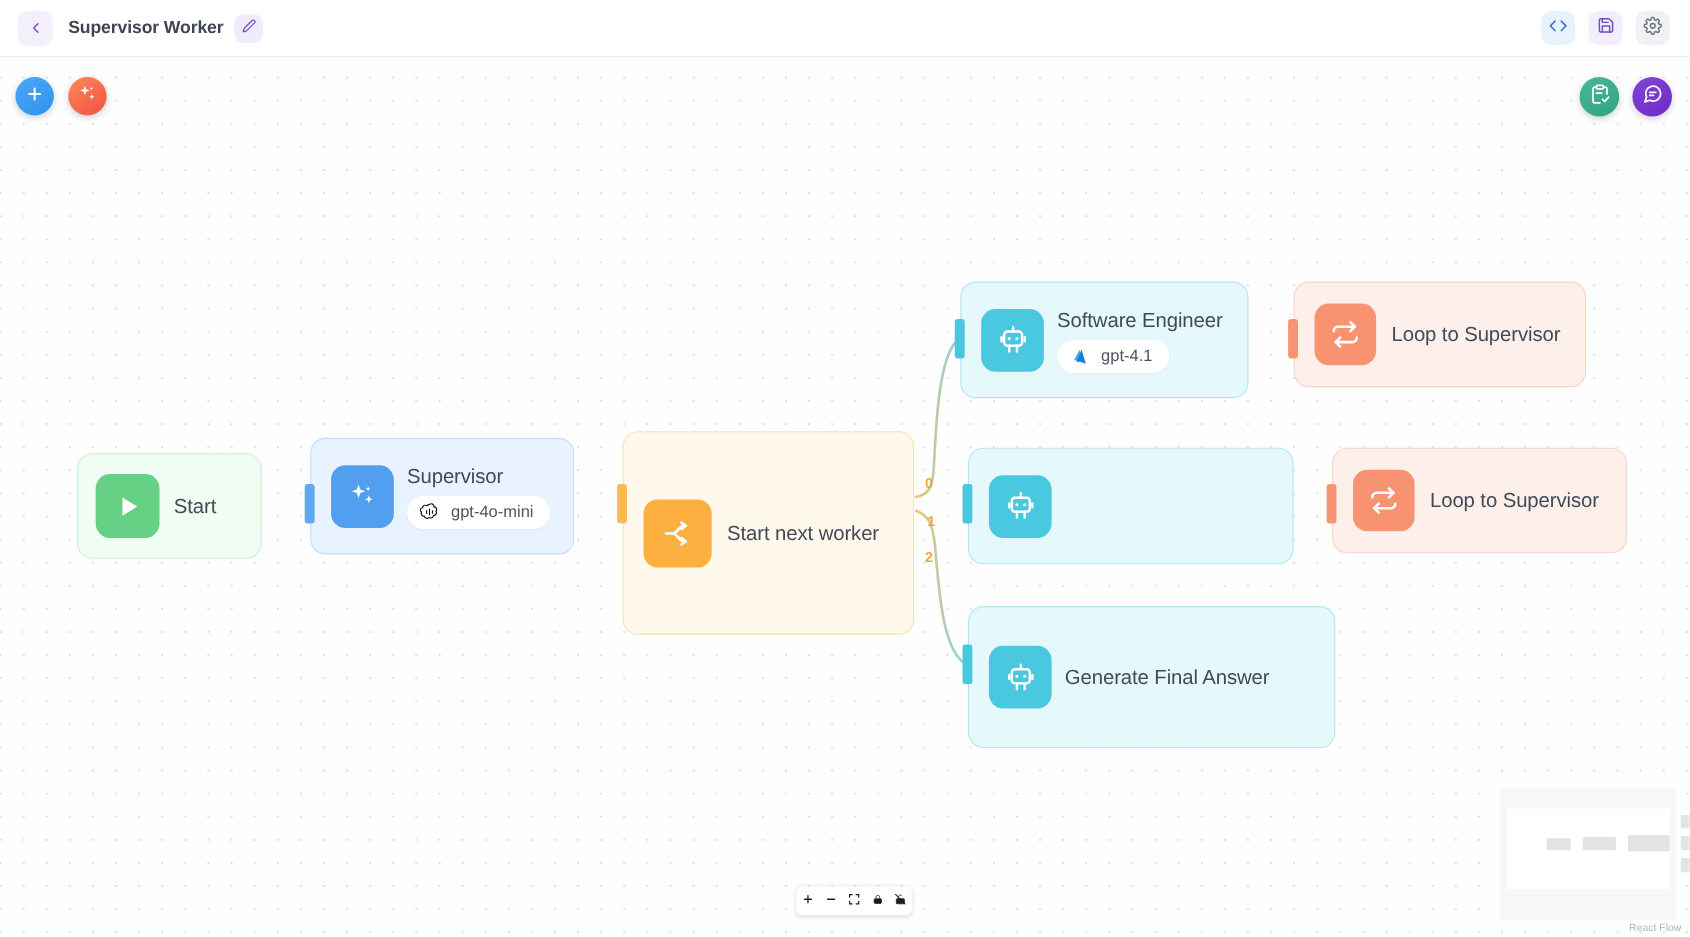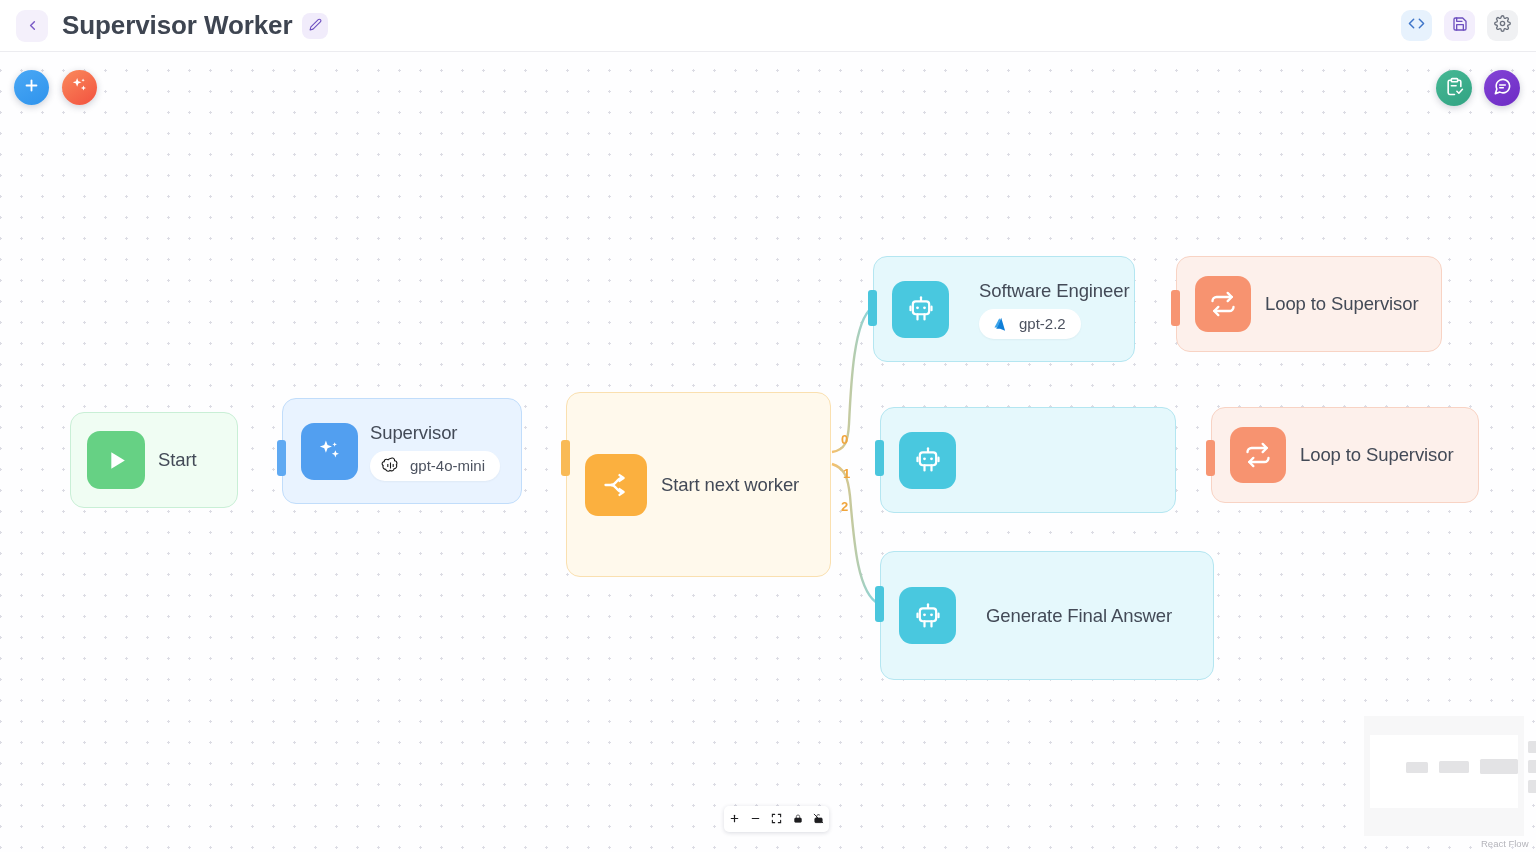--- a/index.html
+++ b/index.html
@@ -21,21 +21,21 @@
   }
   #back-btn {
     width: 32px; height: 32px; margin-left: 16px;
     border-radius: 9px; background: #f4f0fb;
     display: flex; align-items: center; justify-content: center;
     cursor: pointer;
   }
   #back-btn svg { display:block; }
   #page-title {
     margin-left: 14px;
-    font-size: 26px; font-weight: 600; color: #3e4551;
+    font-size: 16px; font-weight: 600; color: #3e4551;
     letter-spacing: -0.1px;
   }
   #edit-btn {
     width: 26px; height: 26px; margin-left: 10px;
     border-radius: 8px; background: #f1ecfb;
     display: flex; align-items: center; justify-content: center;
     cursor: pointer;
   }
   #header-actions {
     margin-left: auto; margin-right: 18px;
@@ -111,21 +111,21 @@
   }
   .logo-badge {
     width: 21px; height: 21px; flex: none;
     display: flex; align-items: center; justify-content: center;
   }
 
   
   .n-start  { background: #f0fdf3; border: 1.4px solid #c9efd6; }
   .n-blue   { background: #e9f3ff; border: 1.4px solid #c1ddfb; }
   .n-amber  { background: #fff9ec; border: 1.4px solid #fae0b0; }
-  .n-cyan   { background: #e5f8fc; border: 1.4px solid #b4e6f1; gap: 18px; }
+  .n-cyan   { background: #e5f8fc; border: 1.4px solid #b4e6f1; }
   .n-salmon { background: #fdf0eb; border: 1.4px solid #f8d3c4; }
 
   .i-green  { background: #66d184; }
   .i-blue   { background: #529ff0; }
   .i-amber  { background: #fbb03f; }
   .i-cyan   { background: #49c8df; }
   .i-salmon { background: #f79370; }
 
   
   .handle {
@@ -390,21 +390,21 @@
     </div>
     <div class="node-body" style="margin-left:12px;">
       <div class="node-title">Software Engineer</div>
       <div class="model-pill">
         <span class="logo-badge">
           <svg width="18" height="18" viewBox="0 0 24 24">
             <path d="M13.6 3.5L7 18.4l5.1-.02L18.8 21 13.6 3.5z" fill="#0f7fd8"></path>
             <path d="M11.1 4.2L4.6 16.6l4.1.1 3.7-9.8z" fill="#3ba4ea"></path>
           </svg>
         </span>
-        <span class="mlabel">gpt-2.2</span>
+        <span class="mlabel">gpt-4.1</span>
       </div>
     </div>
   </div>
 
   <div class="node n-salmon" style="left:1176px; top:204px; width:266px; height:96px; padding-left:18px;">
     <div class="node-icon i-salmon" style="width:56px; height:56px;">
       <svg width="28" height="28" viewBox="0 0 24 24" fill="none" stroke="#ffffff" stroke-width="2" stroke-linecap="round" stroke-linejoin="round">
         <polyline points="16 2.5 19.5 6 16 9.5"></polyline>
         <path d="M19.5 6H6.5A3.5 3.5 0 0 0 3 9.5v0"></path>
         <polyline points="8 21.5 4.5 18 8 14.5"></polyline>

